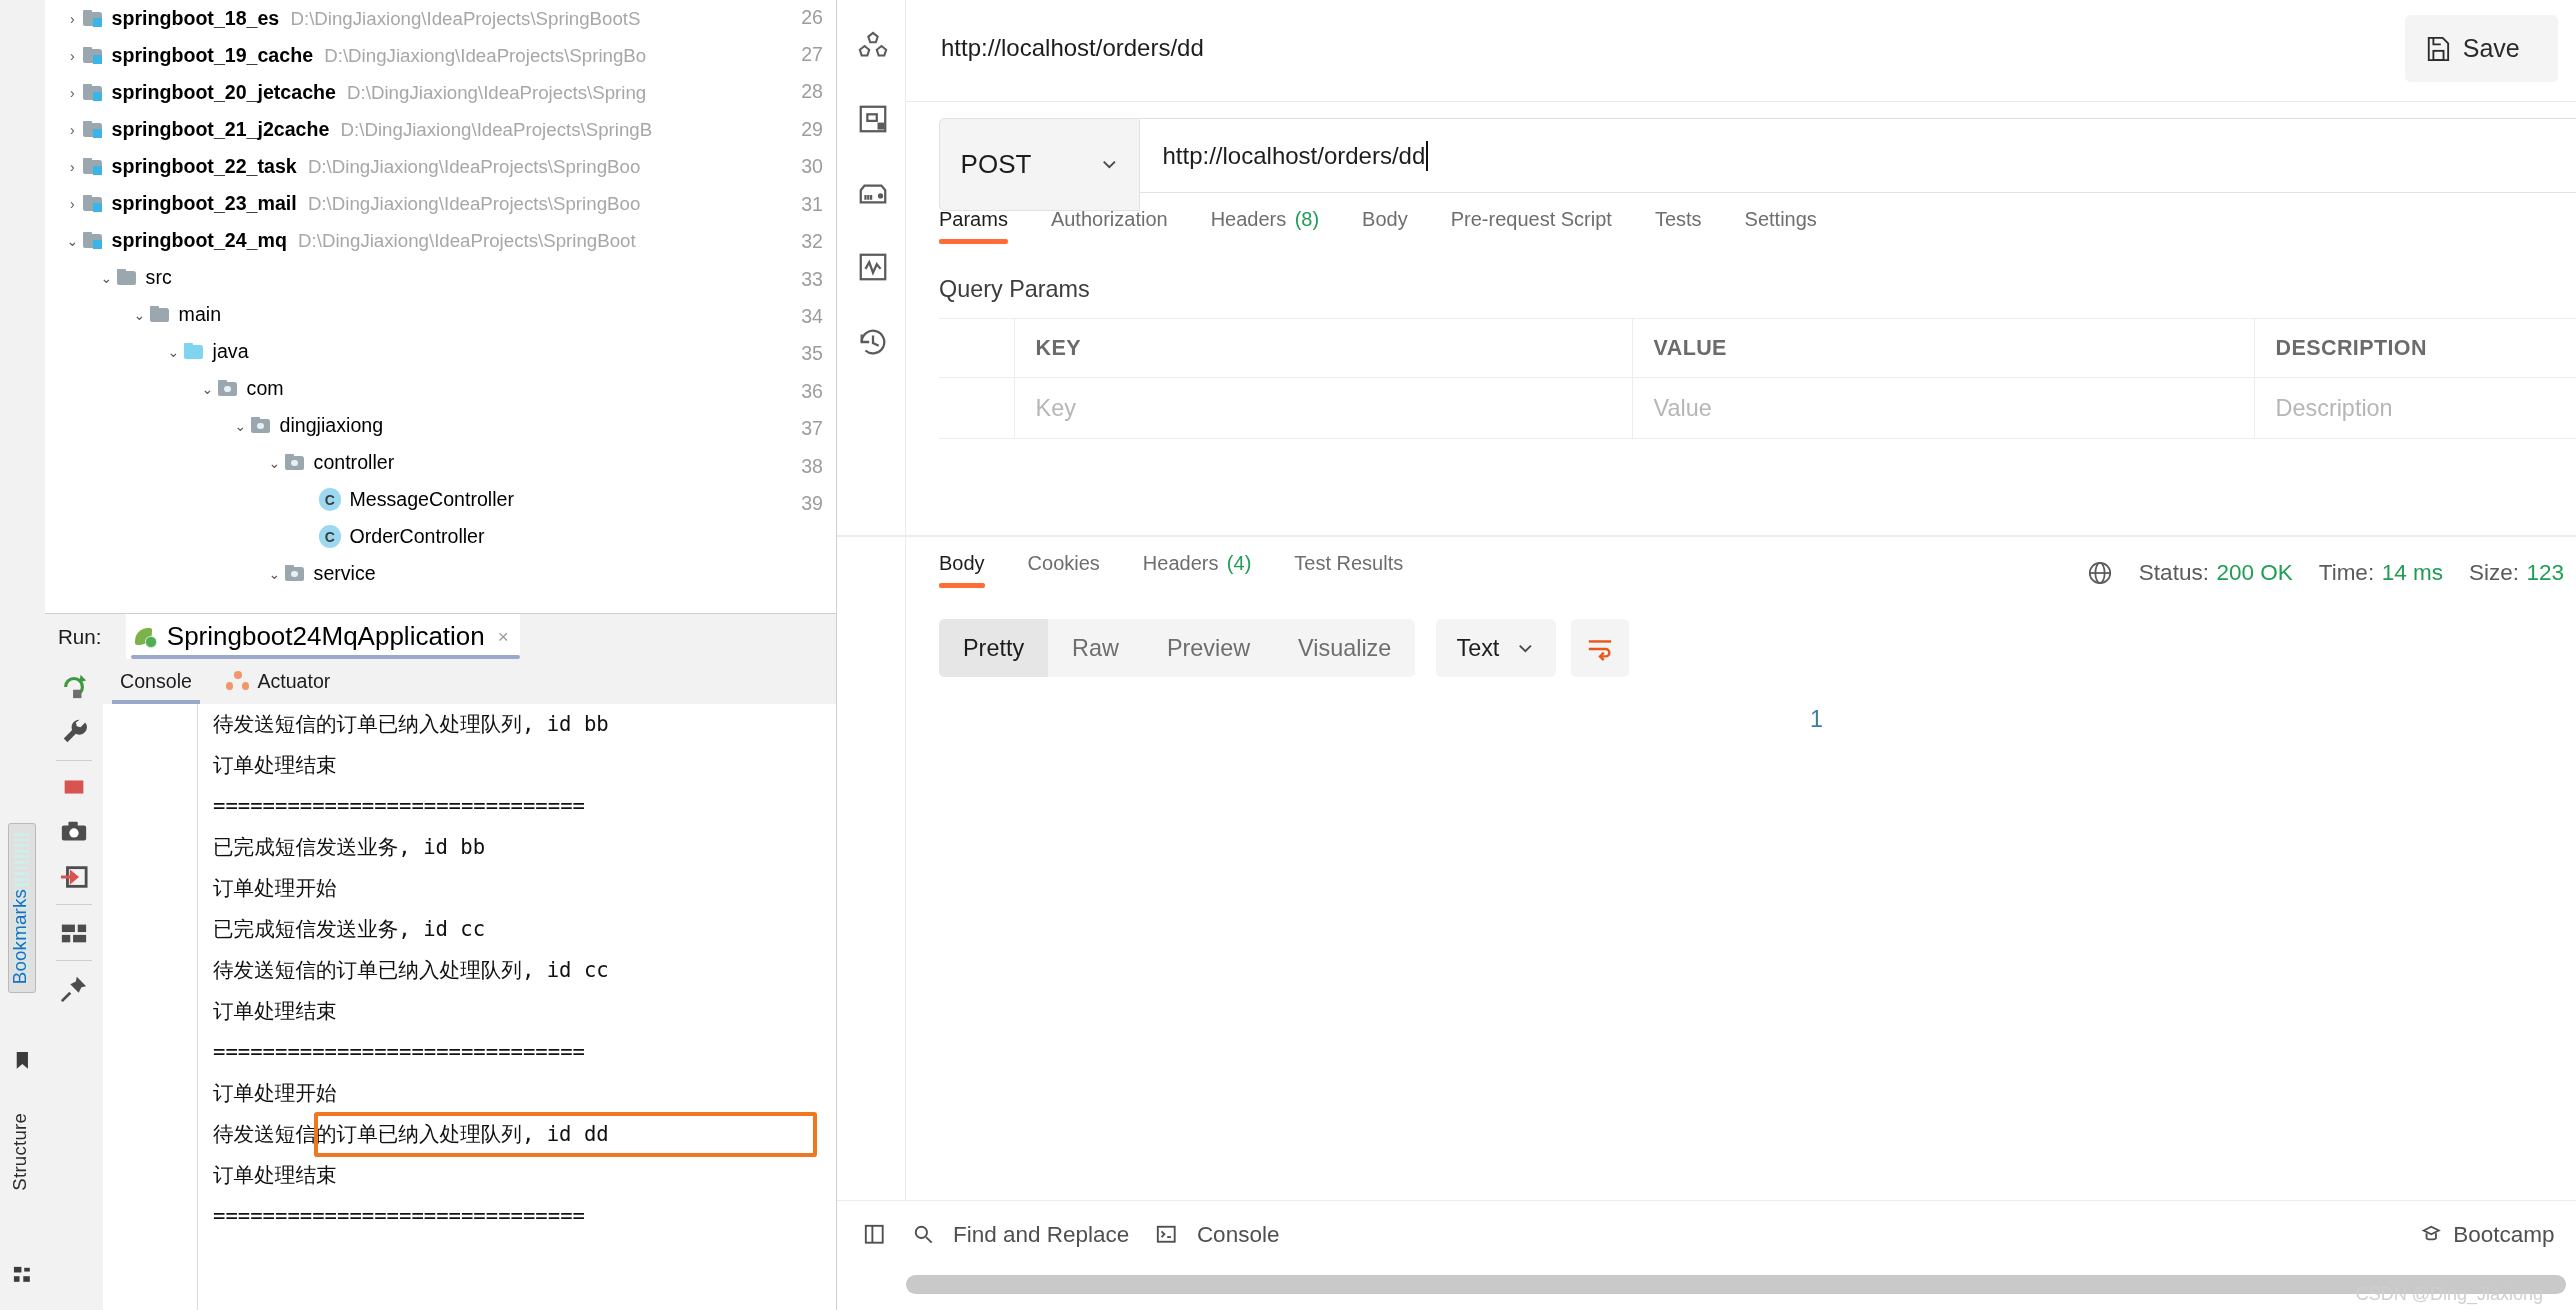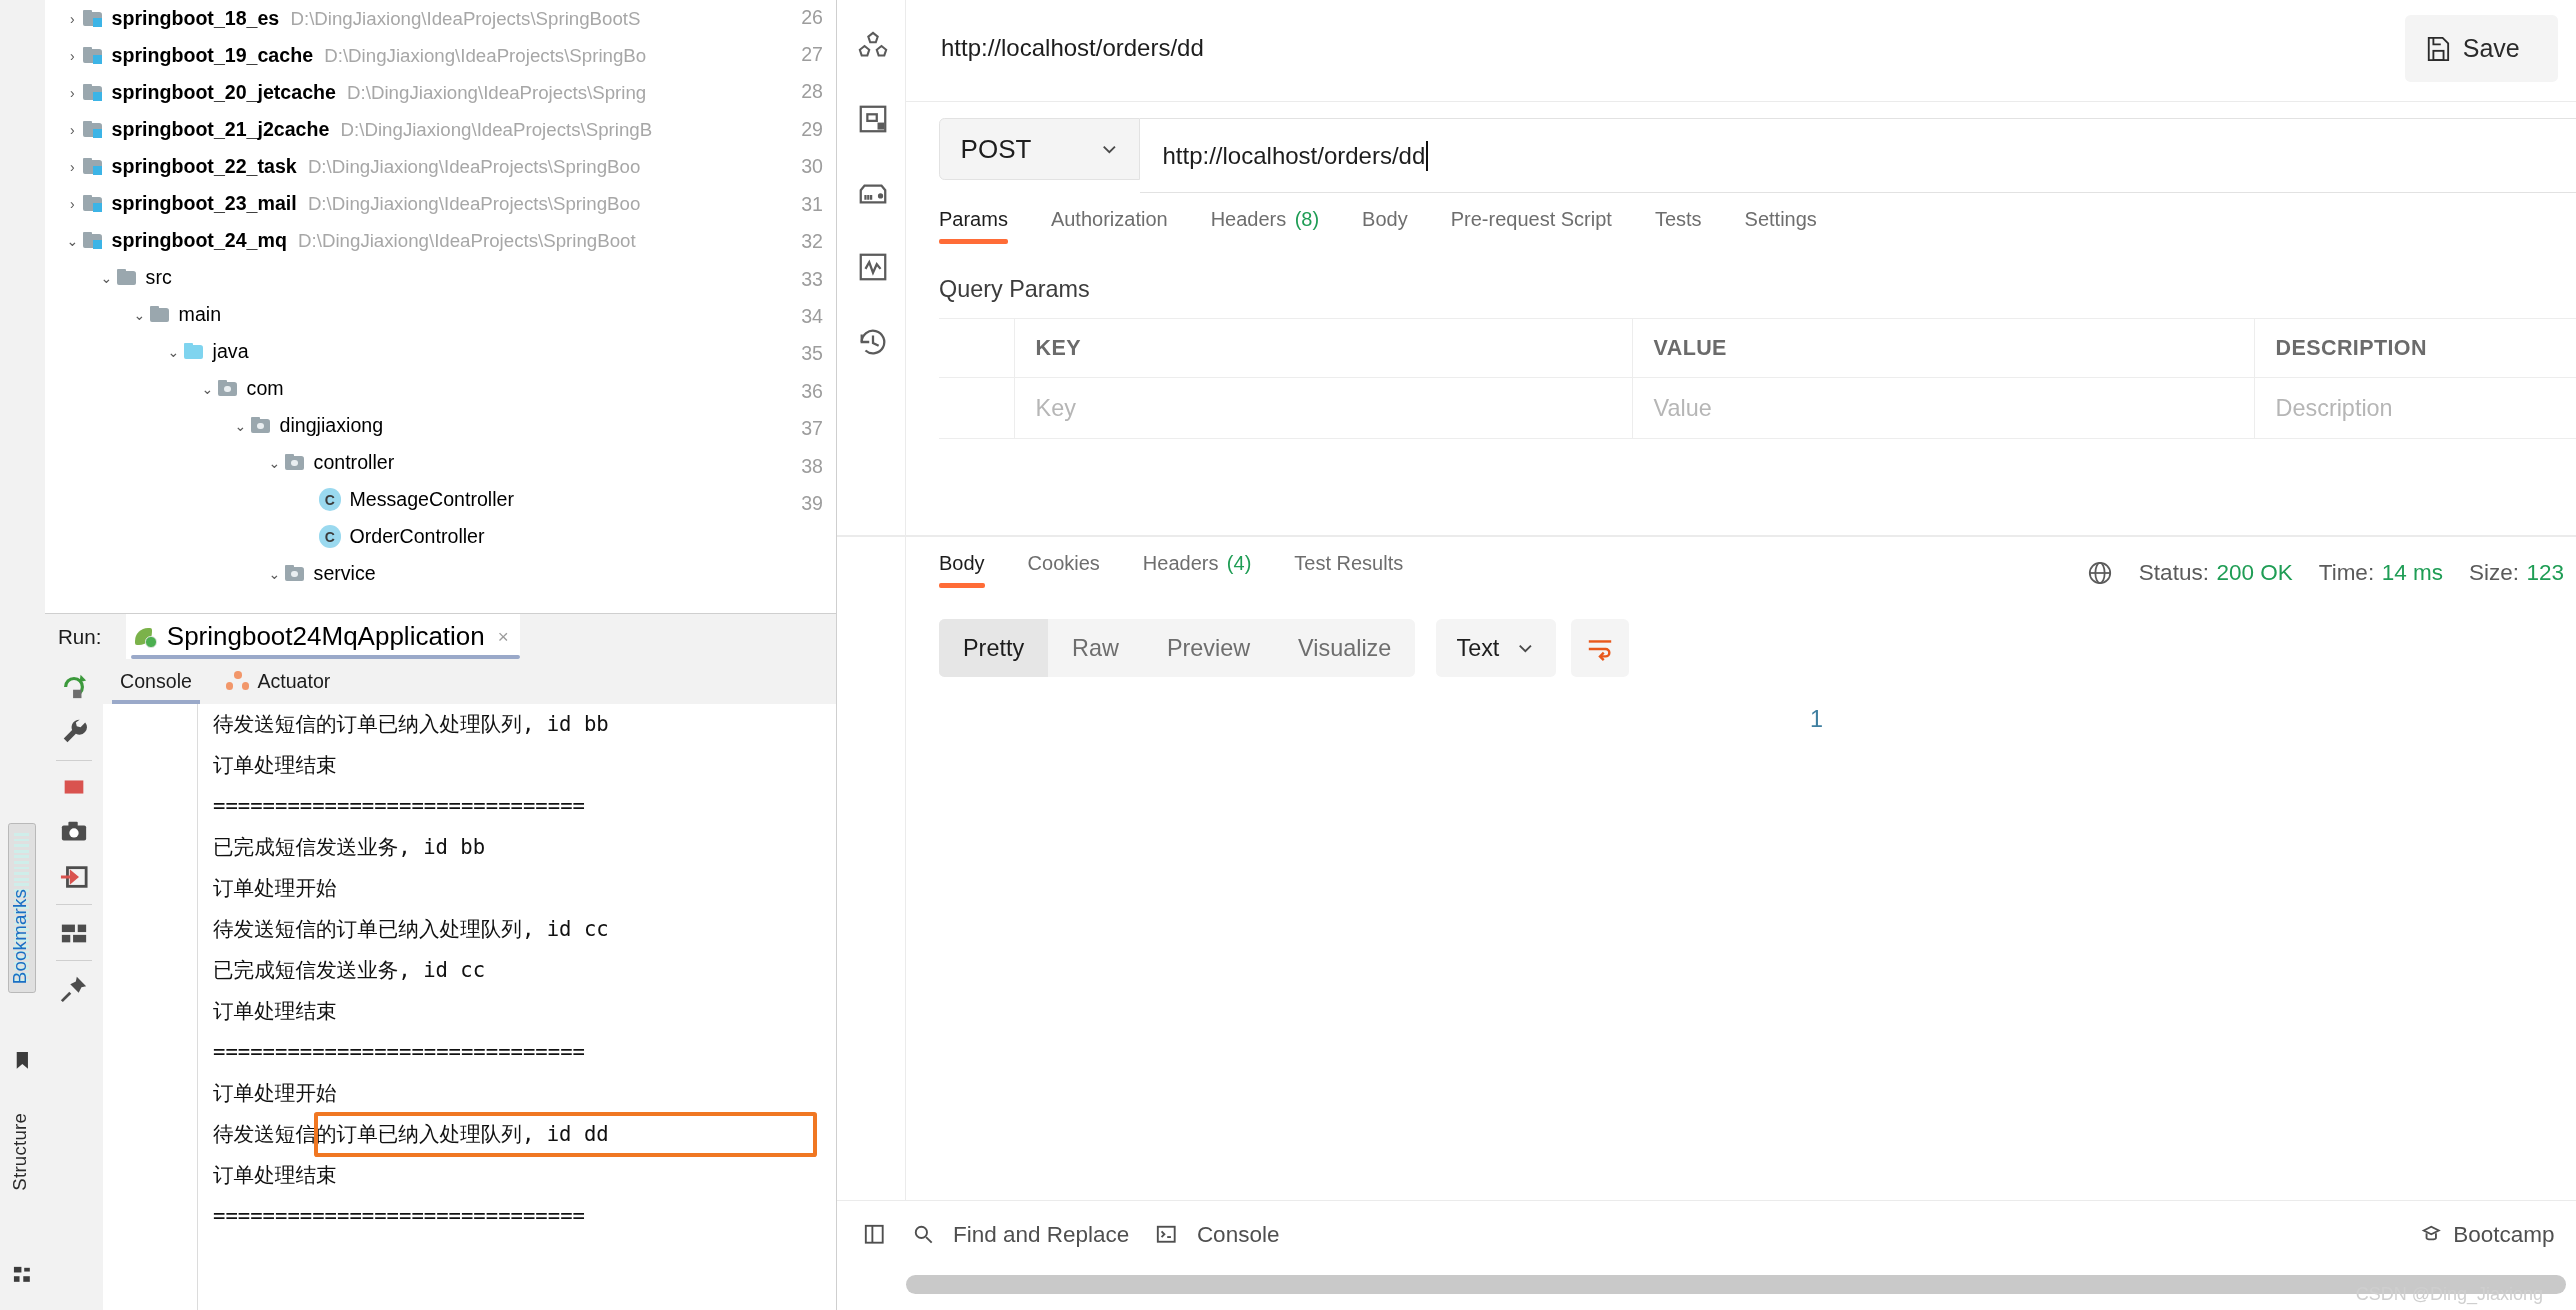--- a/index.html
+++ b/index.html
@@ -85,21 +85,21 @@
   .pm-rail{position:absolute;left:0;top:0;width:68px;height:1244px;background:#fff;border-right:0.9px solid #ebebeb;}
   .pm-rail-ic{position:absolute;left:19.6px;width:32px;height:32px;color:#5b5b5b;}
 
   .pm-topbar{position:absolute;left:69px;top:0;right:0;height:101px;border-bottom:0.9px solid #ebebeb;background:#fff;}
   .pm-url-label{position:absolute;left:35px;top:34px;font-size:24px;color:#1d1d1d;}
   .pm-save{position:absolute;right:18.7px;top:15px;height:67px;min-width:112px;background:#f4f4f4;border-radius:5.6px;
      display:flex;align-items:center;padding:0 20.6px;}
   .pm-save .lab{font-size:25px;color:#2b2b2b;margin-left:13px;}
 
   .pm-reqrow{position:absolute;left:102px;top:118px;right:0;height:75px;}
-  .method{position:absolute;left:0;top:0;width:201px;height:62px;background:#f4f4f4;border:0.9px solid #e2e2e2;border-radius:5.6px 0 0 5.6px;
+  .method{position:absolute;left:0;top:0;width:201px;height:93px;background:#f4f4f4;border:0.9px solid #e2e2e2;border-radius:5.6px 0 0 5.6px;
      display:flex;align-items:center;justify-content:space-between;padding:0 20.6px;box-sizing:border-box;}
   .method .mlab{font-size:26px;color:#1d1d1d;}
   .urlbox{position:absolute;left:201px;top:0;right:0;height:75px;border:0.9px solid #e2e2e2;border-left:none;background:#fff;
      display:flex;align-items:center;padding-left:22.5px;box-sizing:border-box;}
   .urlbox .uval{font-size:24px;color:#1d1d1d;}
   .caret{display:inline-block;width:1.9px;height:30px;background:#111;margin-left:0.9px;}
 
   .pm-tabs{position:absolute;left:102px;top:208px;right:0;height:56px;display:flex;align-items:flex-start;}
   .pm-tab{position:relative;margin-right:43px;font-size:20px;color:#6e6e6e;padding-bottom:13px;white-space:nowrap;}
   .pm-tab.active{color:#1d1d1d;}
@@ -416,22 +416,22 @@
       </div>
 
       <div class="console">
         <div class="console-gutter"></div>
         <div id="console-lines">
             <div class="cline"><span>待发送短信的订单已纳入处理队列, id bb</span></div>
             <div class="cline"><span>订单处理结束</span></div>
             <div class="cline"><span>==============================</span></div>
             <div class="cline"><span>已完成短信发送业务, id bb</span></div>
             <div class="cline"><span>订单处理开始</span></div>
+            <div class="cline"><span>已完成短信发送业务, id cc</span></div>
             <div class="cline"><span>待发送短信的订单已纳入处理队列, id cc</span></div>
-            <div class="cline"><span>已完成短信发送业务, id cc</span></div>
             <div class="cline"><span>订单处理结束</span></div>
             <div class="cline"><span>==============================</span></div>
             <div class="cline"><span>订单处理开始</span></div>
             <div class="cline hl"><span>待发送短信的订单已纳入处理队列, id dd</span><span class="hlbox" style="top: -1.9px;"></span></div>
             <div class="cline"><span>订单处理结束</span></div>
             <div class="cline"><span>==============================</span></div>
           </div>
       </div>
     </div>
   </div>

